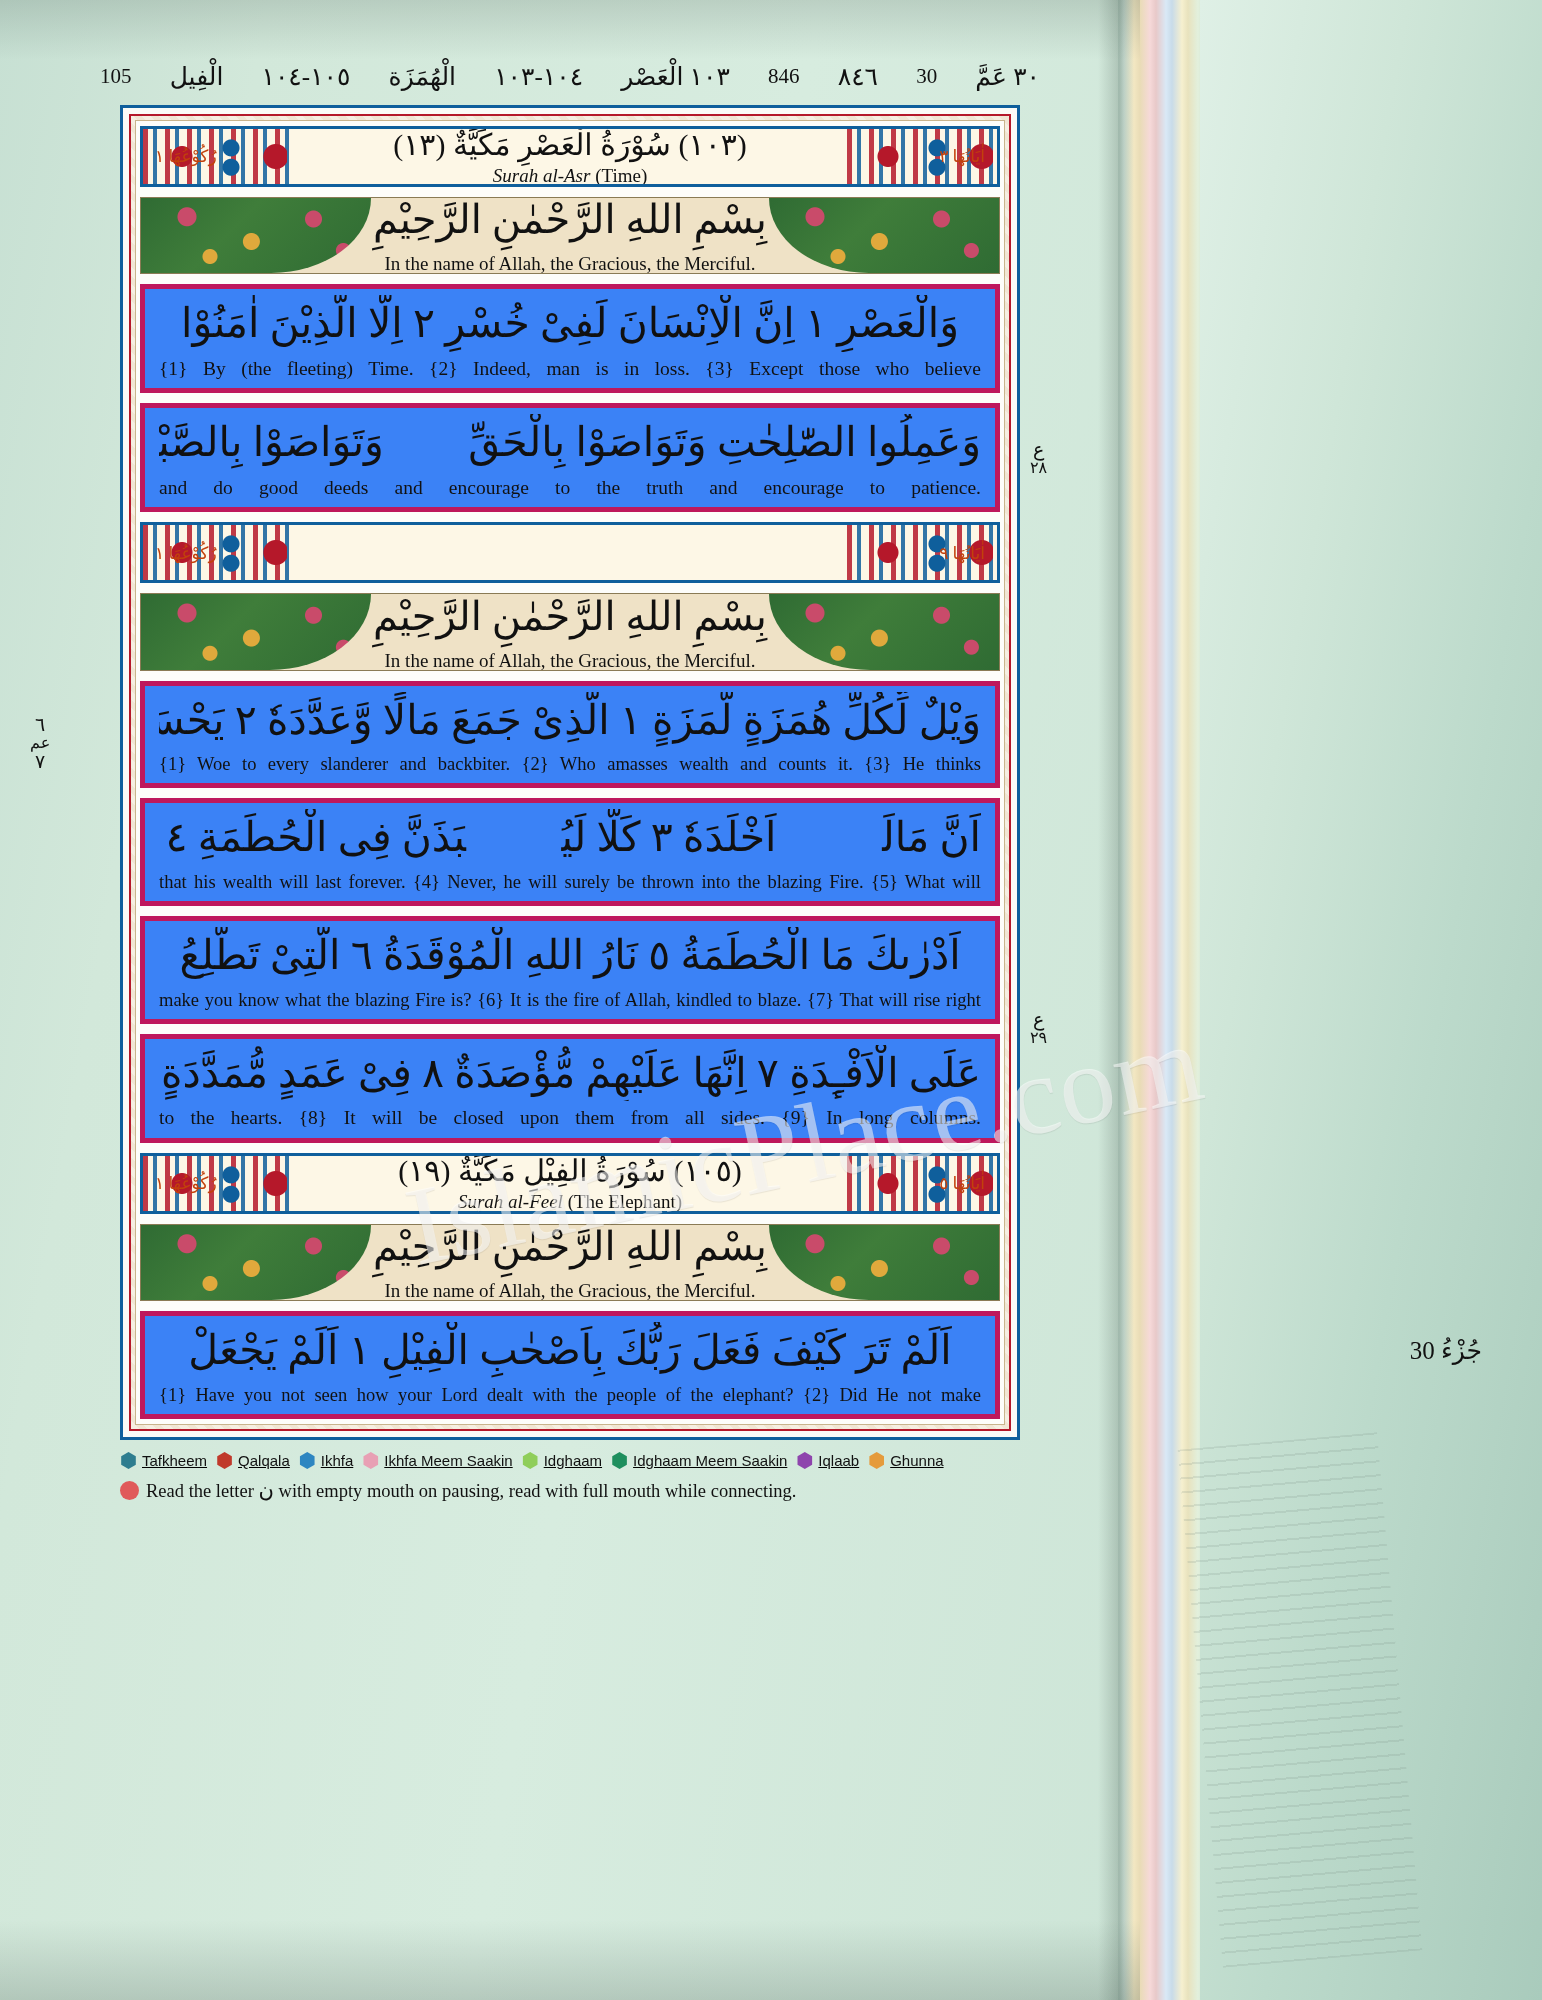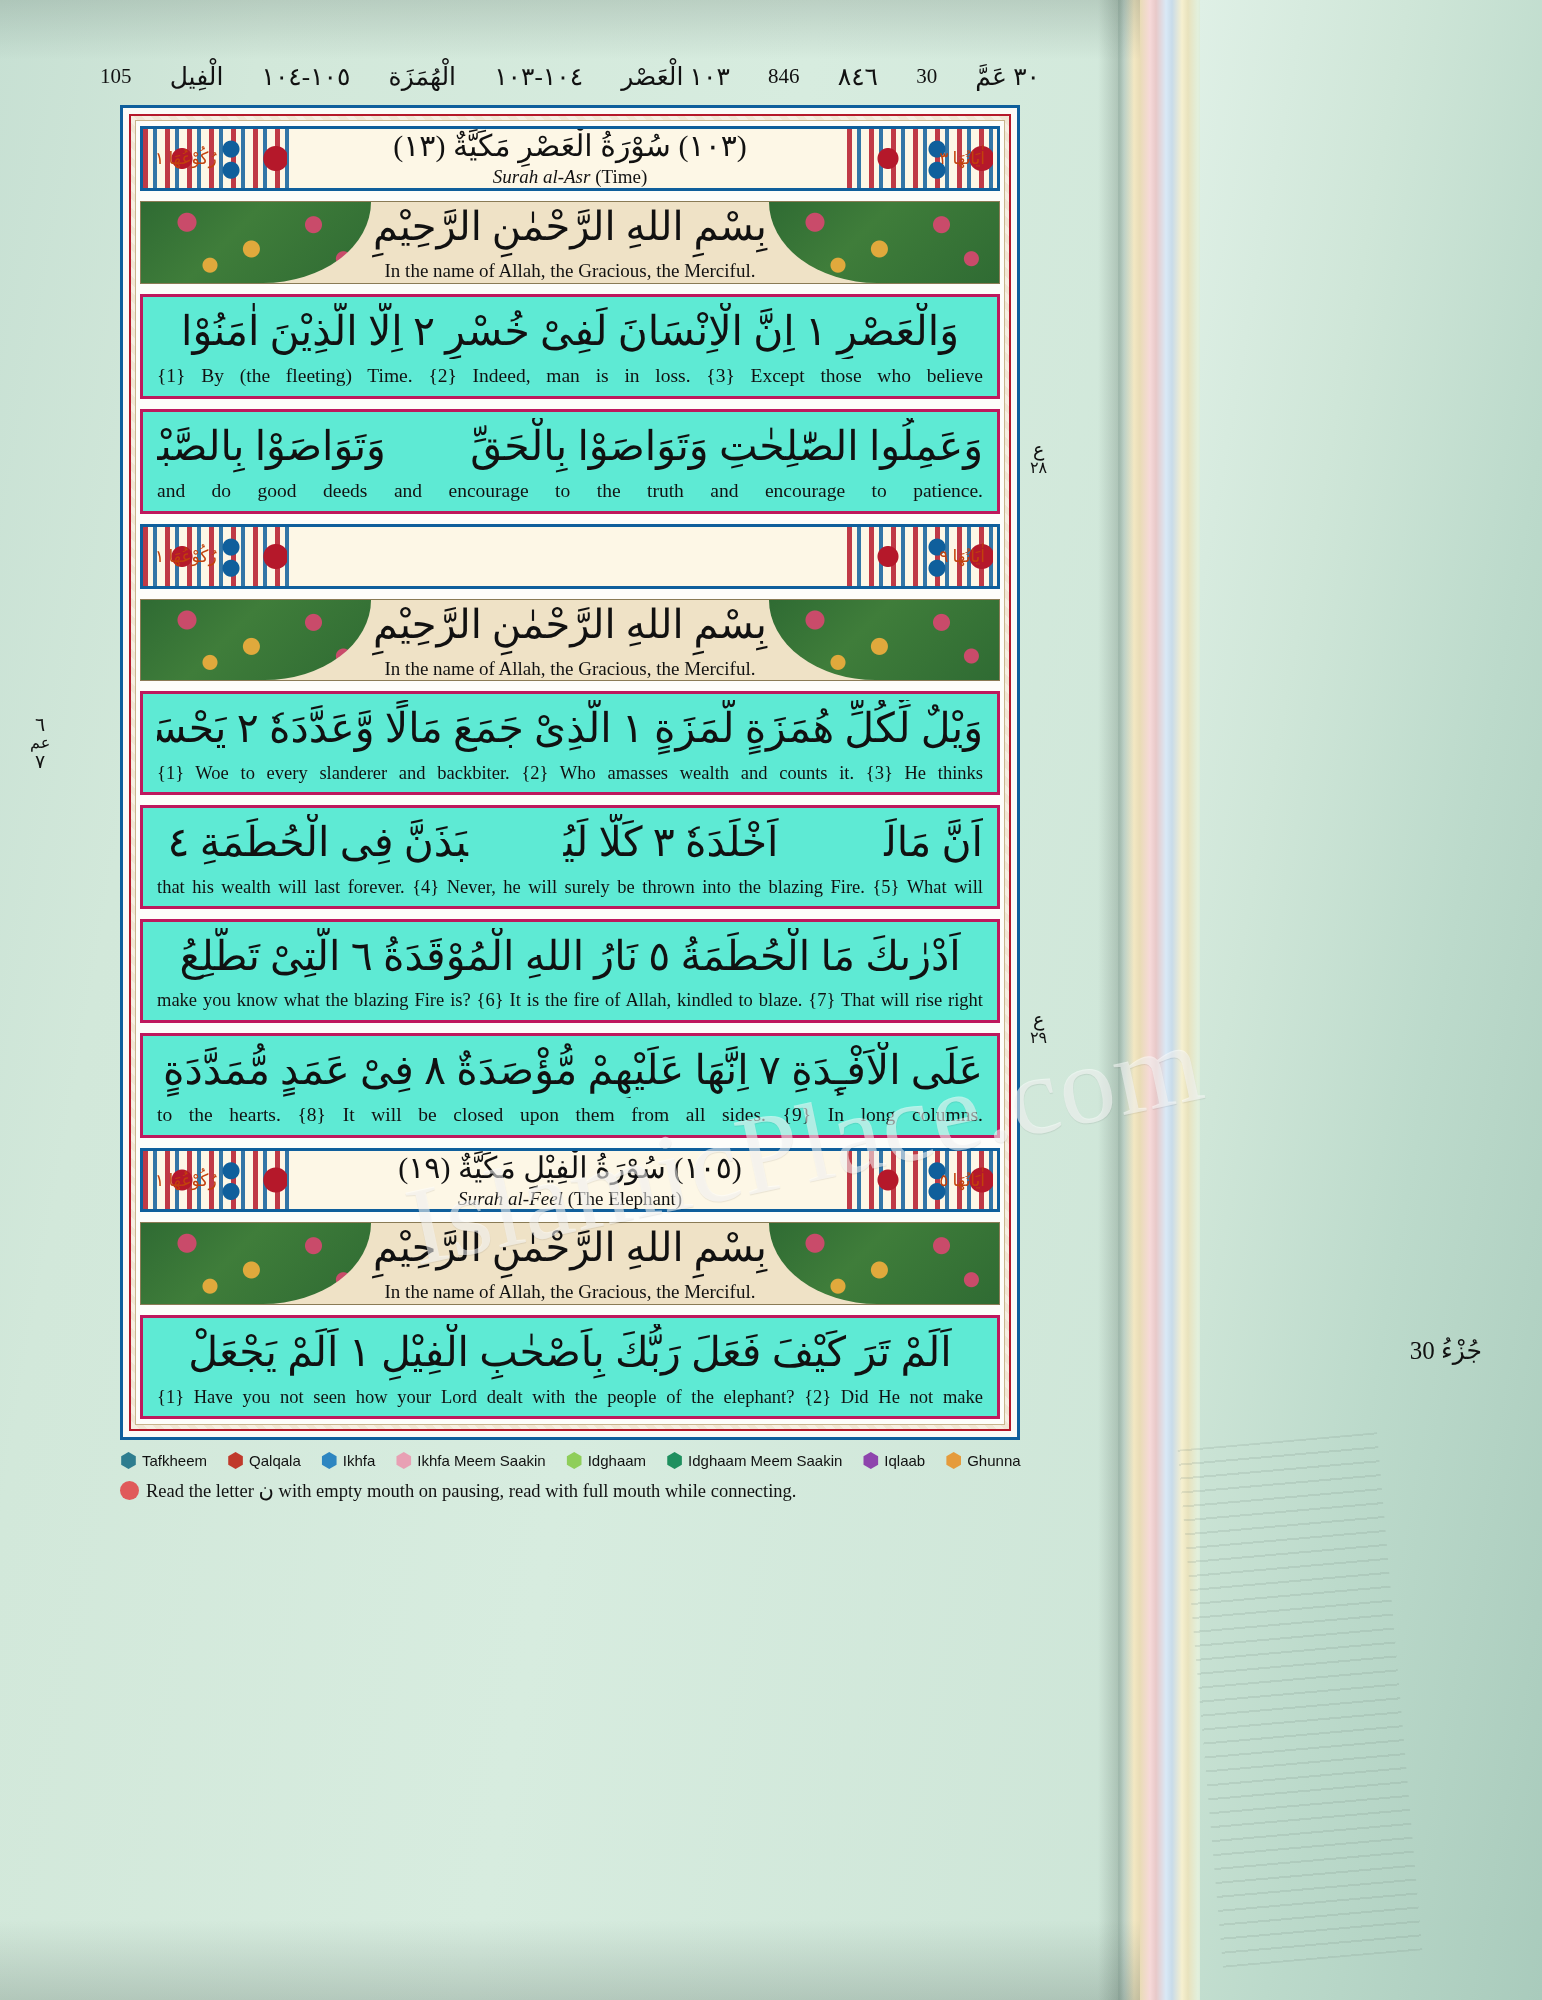--- a/index.html
+++ b/index.html
@@ -233,22 +233,22 @@
     font-size: 19px;
     color: #111;
     margin-top: 10px;
     white-space: nowrap;
   }
 
   
   .ayah-row {
     position: relative;
     margin: 5px 4px;
-    border: 3px solid #be185d;
-    background: #5eead4;
+    border: 5px solid #be185d;
+    background: #3b82f6;
     padding: 6px 14px 7px 14px;
     box-sizing: border-box;
   }
   .ar-line {
     direction: rtl;
     text-align: center;
     font-size: 41px;
     line-height: 1.38;
     color: #111;
     white-space: nowrap;
@@ -283,22 +283,23 @@
     position: absolute;
     left: 120px;
     top: 1452px;
     width: 900px;
     z-index: 20;
     font-family: "Liberation Sans", sans-serif;
   }
   .legend-row1 {
     display: flex;
     align-items: center;
-    gap: 20px;
+    gap: 9px;
     flex-wrap: nowrap;
+    text-decoration: underline;
   }
   .legend-item {
     display: flex;
     align-items: center;
     gap: 5px;
     white-space: nowrap;
   }
   .hexdot {
     width: 17px; height: 17px;
     clip-path: polygon(50% 0%, 93% 25%, 93% 75%, 50% 100%, 7% 75%, 7% 25%);

